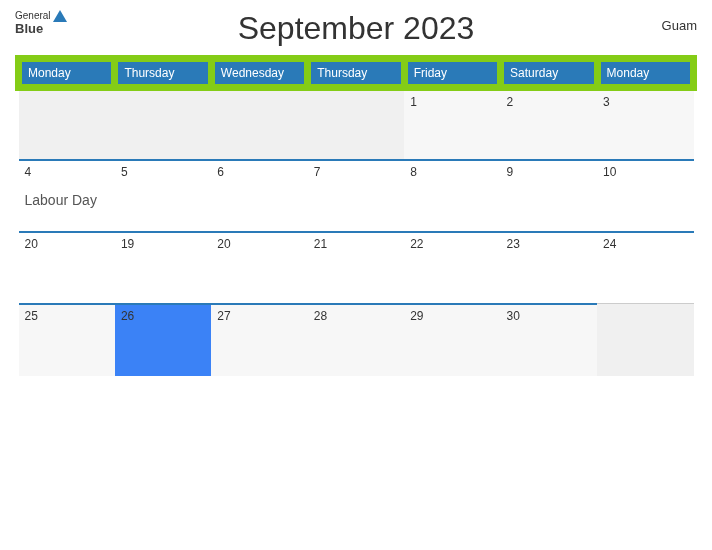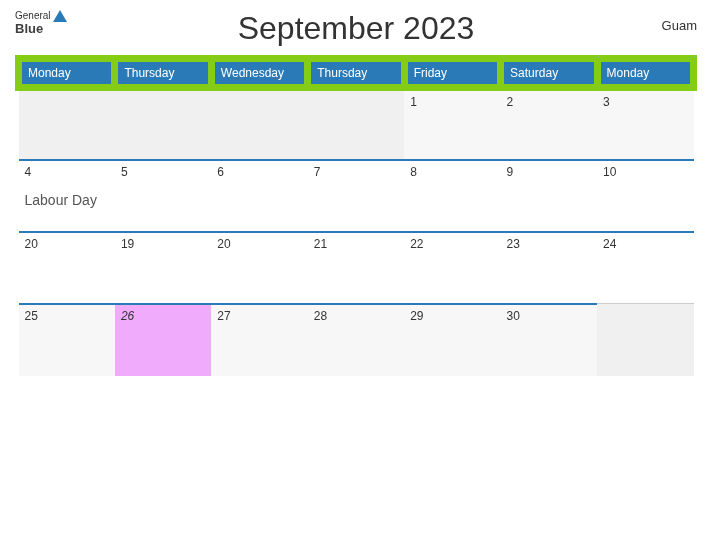--- a/index.html
+++ b/index.html
@@ -194,21 +194,21 @@
             <span class="day-num">23</span>
           </td>
           <td style="background: rgb(255, 255, 255);">
             <span class="day-num">24</span>
           </td>
         </tr>
         <tr>
           <td style="background: rgb(247, 247, 247);">
             <span class="day-num">25</span>
           </td>
-          <td style="background: #f0abfc; font-style: italic;">
+          <td style="background: #3b82f6;">
             <span class="day-num">26</span>
           </td>
           <td style="background: rgb(247, 247, 247);">
             <span class="day-num">27</span>
           </td>
           <td style="background: rgb(247, 247, 247);">
             <span class="day-num">28</span>
           </td>
           <td style="background: rgb(247, 247, 247);">
             <span class="day-num">29</span>

